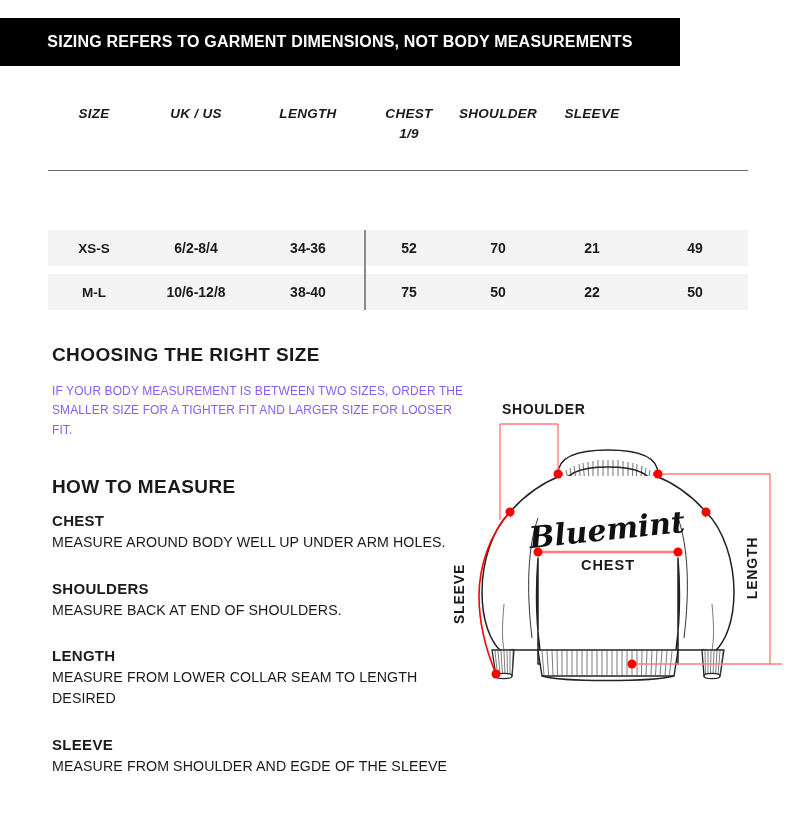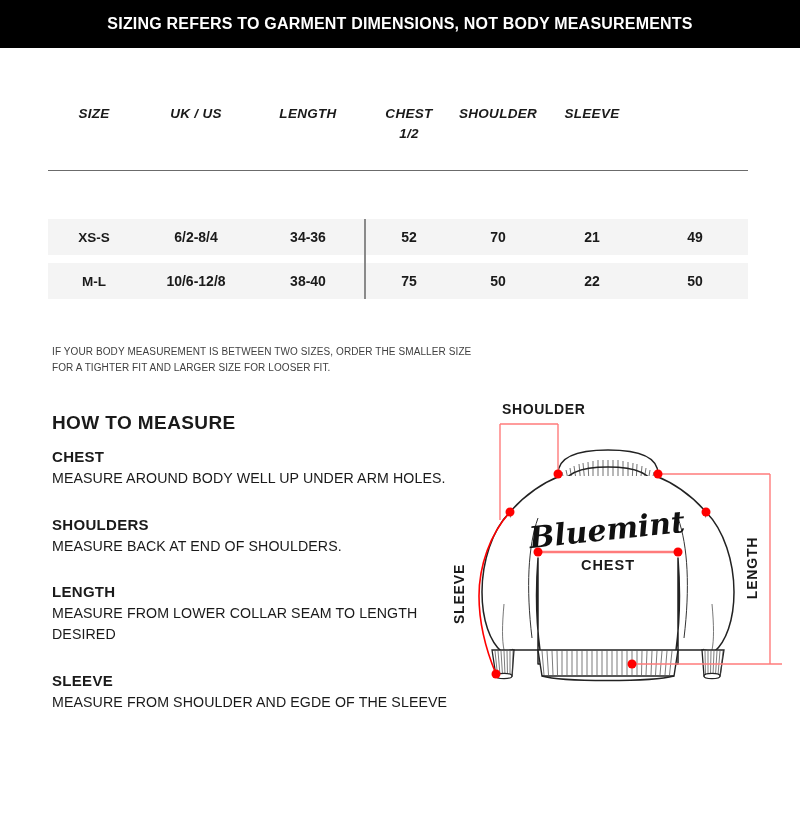--- a/index.html
+++ b/index.html
@@ -13,22 +13,22 @@
     font-family: "Liberation Sans", sans-serif;
     color: #1a1a1a;
     overflow: hidden;
     position: relative;
   }
 
   
   .banner {
     position: absolute;
     left: 0;
-    top: 0;
-    width: 800px;
+    top: 18px;
+    width: 680px;
     height: 48px;
     background: #000000;
     display: flex;
     align-items: center;
     justify-content: center;
   }
   .banner-text {
     color: #ffffff;
     font-size: 16px;
     font-weight: bold;
@@ -63,21 +63,21 @@
     position: absolute;
     left: 0;
     top: 72px;
     width: 700px;
     height: 1px;
     background: #6b6b6b;
   }
   .rows {
     position: absolute;
     left: 0;
-    top: 121px;
+    top: 132px;
     width: 700px;
   }
   .row {
     display: grid;
     grid-template-columns: 92px 112px 112px 90px 88px 100px 106px;
     height: 36px;
     align-items: center;
     background: #f4f4f4;
   }
   .row-gap {
@@ -112,25 +112,25 @@
     font-weight: bold;
     letter-spacing: 0.4px;
     margin: 0 0 16px 0;
     color: #1a1a1a;
   }
   .h-title.second {
     margin-top: 36px;
     margin-bottom: 14px;
   }
   .body-text {
-    font-size: 10px;
+    font-size: 12px;
     line-height: 1.62;
     letter-spacing: 0.1px;
     margin: 0;
-    color: #404040;
+    color: #8b5cf6;
   }
   .measure-block { margin-top: 26px; }
   .measure-block:first-of-type { margin-top: 0; }
   .m-label {
     font-size: 15px;
     font-weight: bold;
     letter-spacing: 0.3px;
     margin: 0 0 3px 0;
     color: #1a1a1a;
   }
@@ -160,21 +160,21 @@
 </div>
 
 <div class="size-table">
 
   <div class="table-grid">
     <div class="th">SIZE</div>
     <div class="th">UK / US</div>
     <div class="th">LENGTH</div>
     <div class="th">
       <span>CHEST</span><br>
-      <span>1/2</span>
+      <span>1/9</span>
     </div>
     <div class="th">SHOULDER</div>
     <div class="th">SLEEVE</div>
   </div>
 
   <div class="head-rule"></div>
 
   <div class="rows">
     <div class="col-divider"></div>
 
@@ -197,20 +197,21 @@
       <div class="td">75</div>
       <div class="td">50</div>
       <div class="td">22</div>
       <div class="td">50</div>
     </div>
   </div>
 </div>
 
 <div class="left-col">
 
+  <h2 class="h-title">CHOOSING THE RIGHT SIZE</h2>
 
   <p class="body-text">IF YOUR BODY MEASUREMENT IS BETWEEN TWO SIZES, ORDER THE SMALLER SIZE FOR A TIGHTER FIT AND LARGER SIZE FOR LOOSER FIT.</p>
 
   <h2 class="h-title second">HOW TO MEASURE</h2>
 
   <div class="measure-block">
     <p class="m-label">CHEST</p>
     <p class="m-desc">MEASURE AROUND BODY WELL UP UNDER ARM HOLES.</p>
   </div>
 

